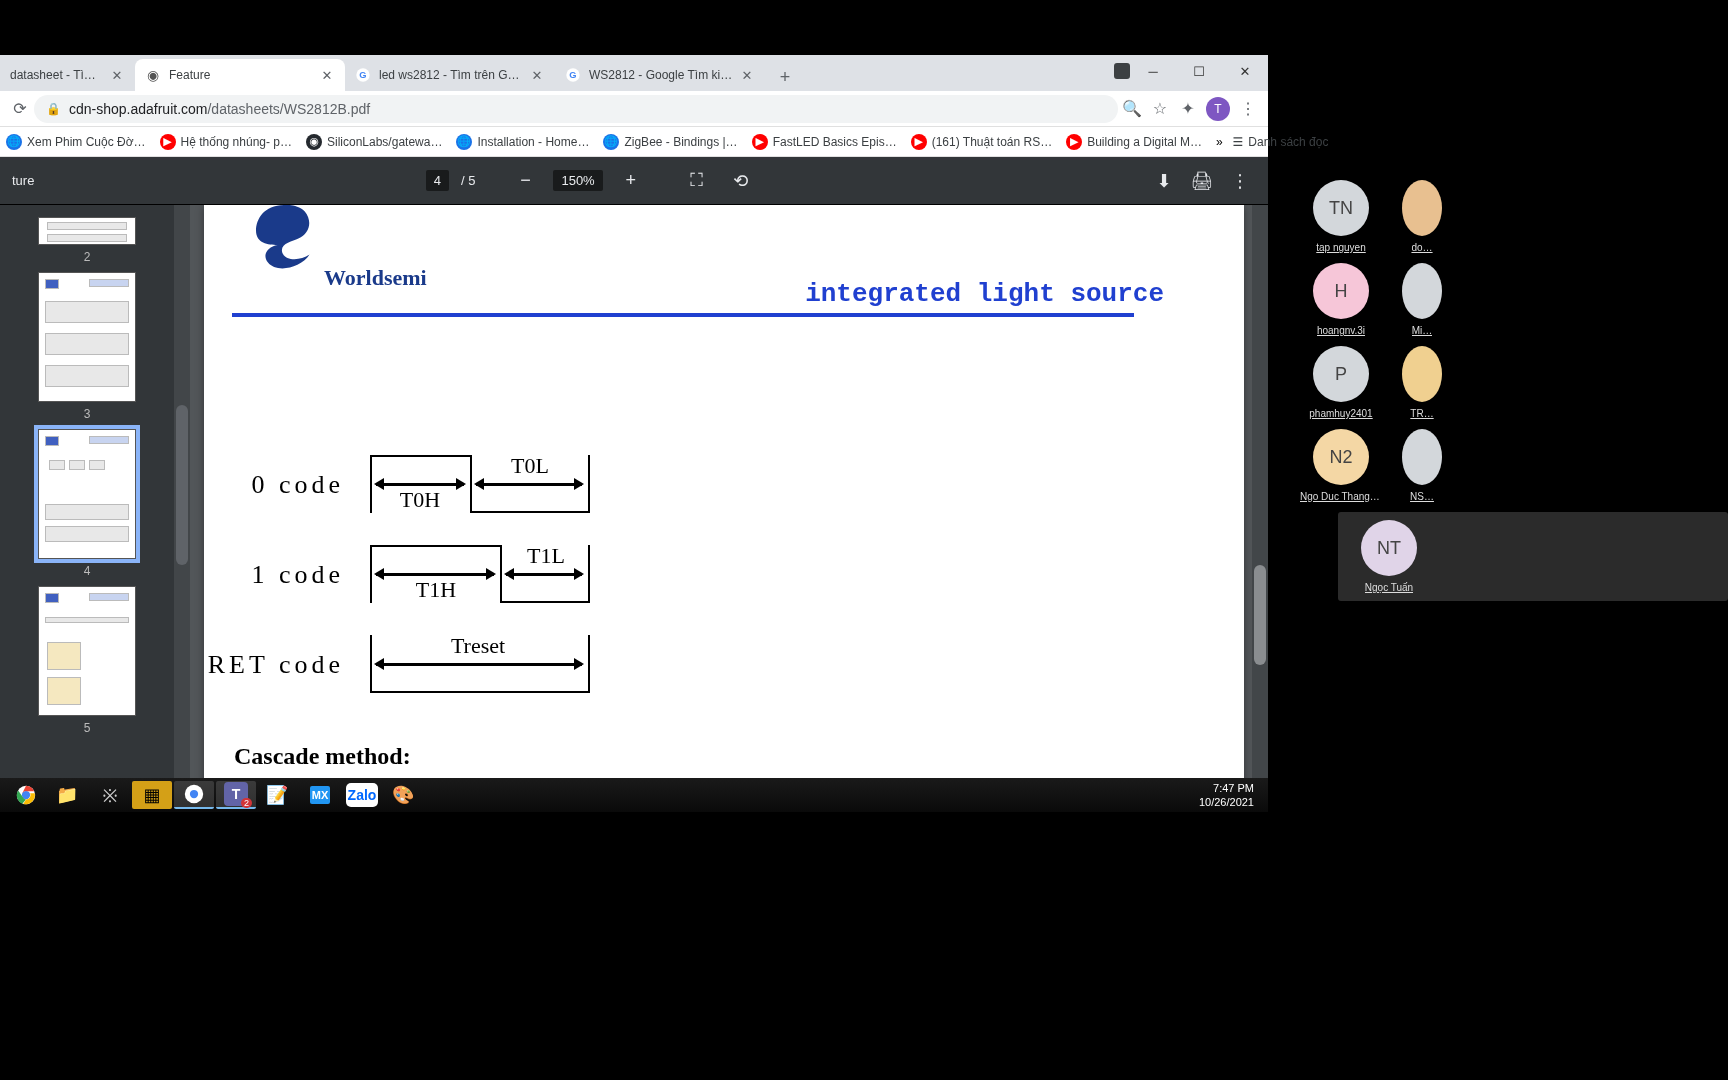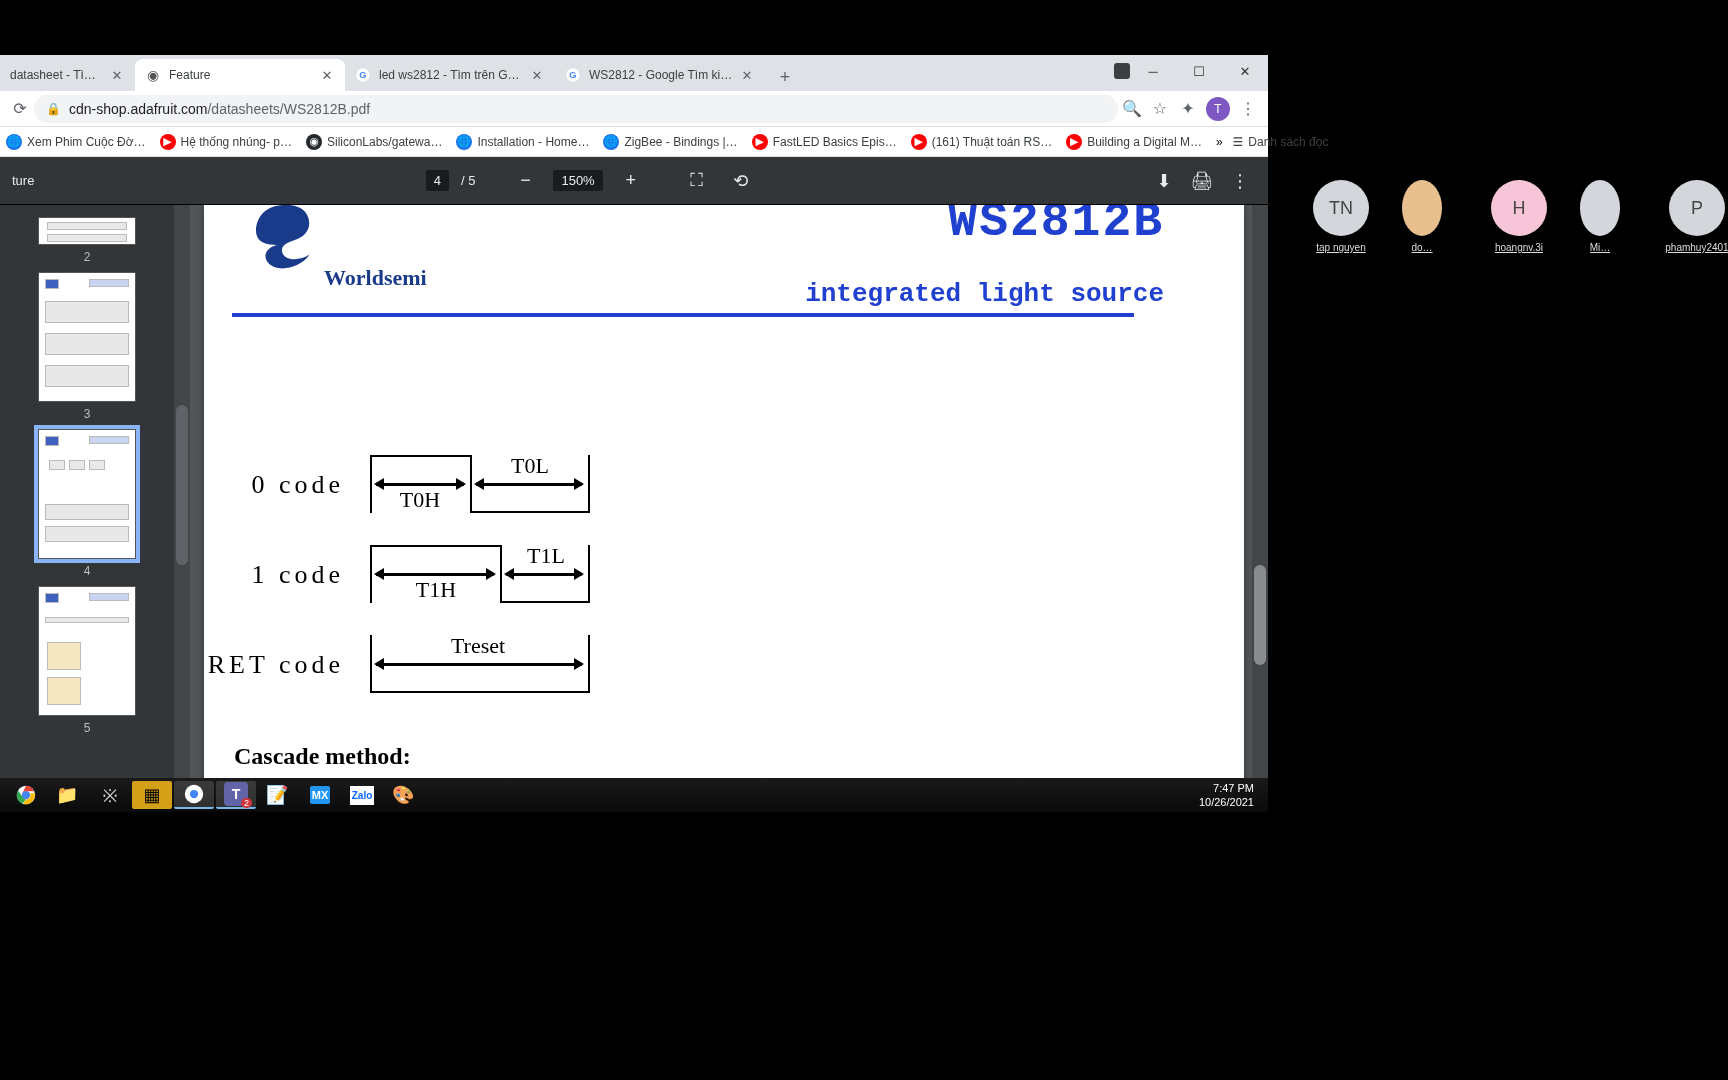--- a/index.html
+++ b/index.html
@@ -453,22 +453,22 @@
 }
 
 
 .teams-panel {
   position: absolute;
   right: 0;
   top: 180px;
   width: 450px;
   height: 640px;
   display: flex;
-  flex-direction: row;
-  gap: 34px;
+  flex-direction: column;
+  gap: 10px;
   padding-left: 20px;
 }
 .participant {
   display: flex;
   flex-direction: column;
   align-items: center;
   width: 86px;
 }
 .avatar {
   width: 56px;
@@ -706,21 +706,20 @@
 
       <div class="page-area">
         <div class="pdf-page">
           <div class="header-area">
             <div class="logo-s">
               <svg viewBox="0 0 100 100">
                   <path d="M 50 10 C 25 10 15 28 15 42 C 15 58 30 60 42 60 C 30 62 22 72 30 82 C 40 95 70 90 82 72 C 70 80 52 80 48 70 C 44 58 60 56 68 52 C 82 46 86 30 76 18 C 66 8 50 10 50 10 Z" fill="#1a3a8a"></path>
                 </svg>
             </div>
             <div class="logo-text">Worldsemi</div>
-            <div class="top-text1">WS2812B</div>
             <div class="top-text3">integrated light source</div>
             <div class="blue-rule"></div>
           </div>
 
           <div class="diagram-area">
 
             <div class="code-row" style="left:0;top:140px">
               <div class="code-label">0 code</div>
               <div class="signal-box" style="width:230px">
                 <div class="v-line" style="left:12px;top:0;height:58px"></div>
@@ -822,21 +821,21 @@
     </div>
   <div class="task-item active" style="position:relative">
       <span style="background:#6264a7;color:#fff;width:24px;height:24px;display:flex;align-items:center;justify-content:center;border-radius:4px;font-size:14px;font-weight:bold">T</span>
       <span style="position:absolute;bottom:-1px;right:4px;background:#d13438;color:#fff;font-size:9px;border-radius:6px;padding:0 3px">2</span>
     </div>
   <div class="task-item" style="color:#8bc34a">📝</div>
   <div class="task-item">
       <span style="background:#2196f3;color:#fff;font-size:11px;font-weight:bold;padding:3px 2px;border-radius:2px">MX</span>
     </div>
   <div class="task-item">
-      <span style="background:#fff;color:#0068ff;font-size:10px;font-weight:bold;padding:4px 2px;border-radius:0">Zalo</span>
+      <span style="background:#fff;color:#0068ff;font-size:14px;font-weight:bold;padding:4px 2px;border-radius:5px">Zalo</span>
     </div>
   <div class="task-item">🎨</div>
   <div class="clock">
     <div>7:47 PM</div>
     <div>10/26/2021</div>
   </div>
 </div>
 
 <div class="teams-panel">
   <div class="p-row">

